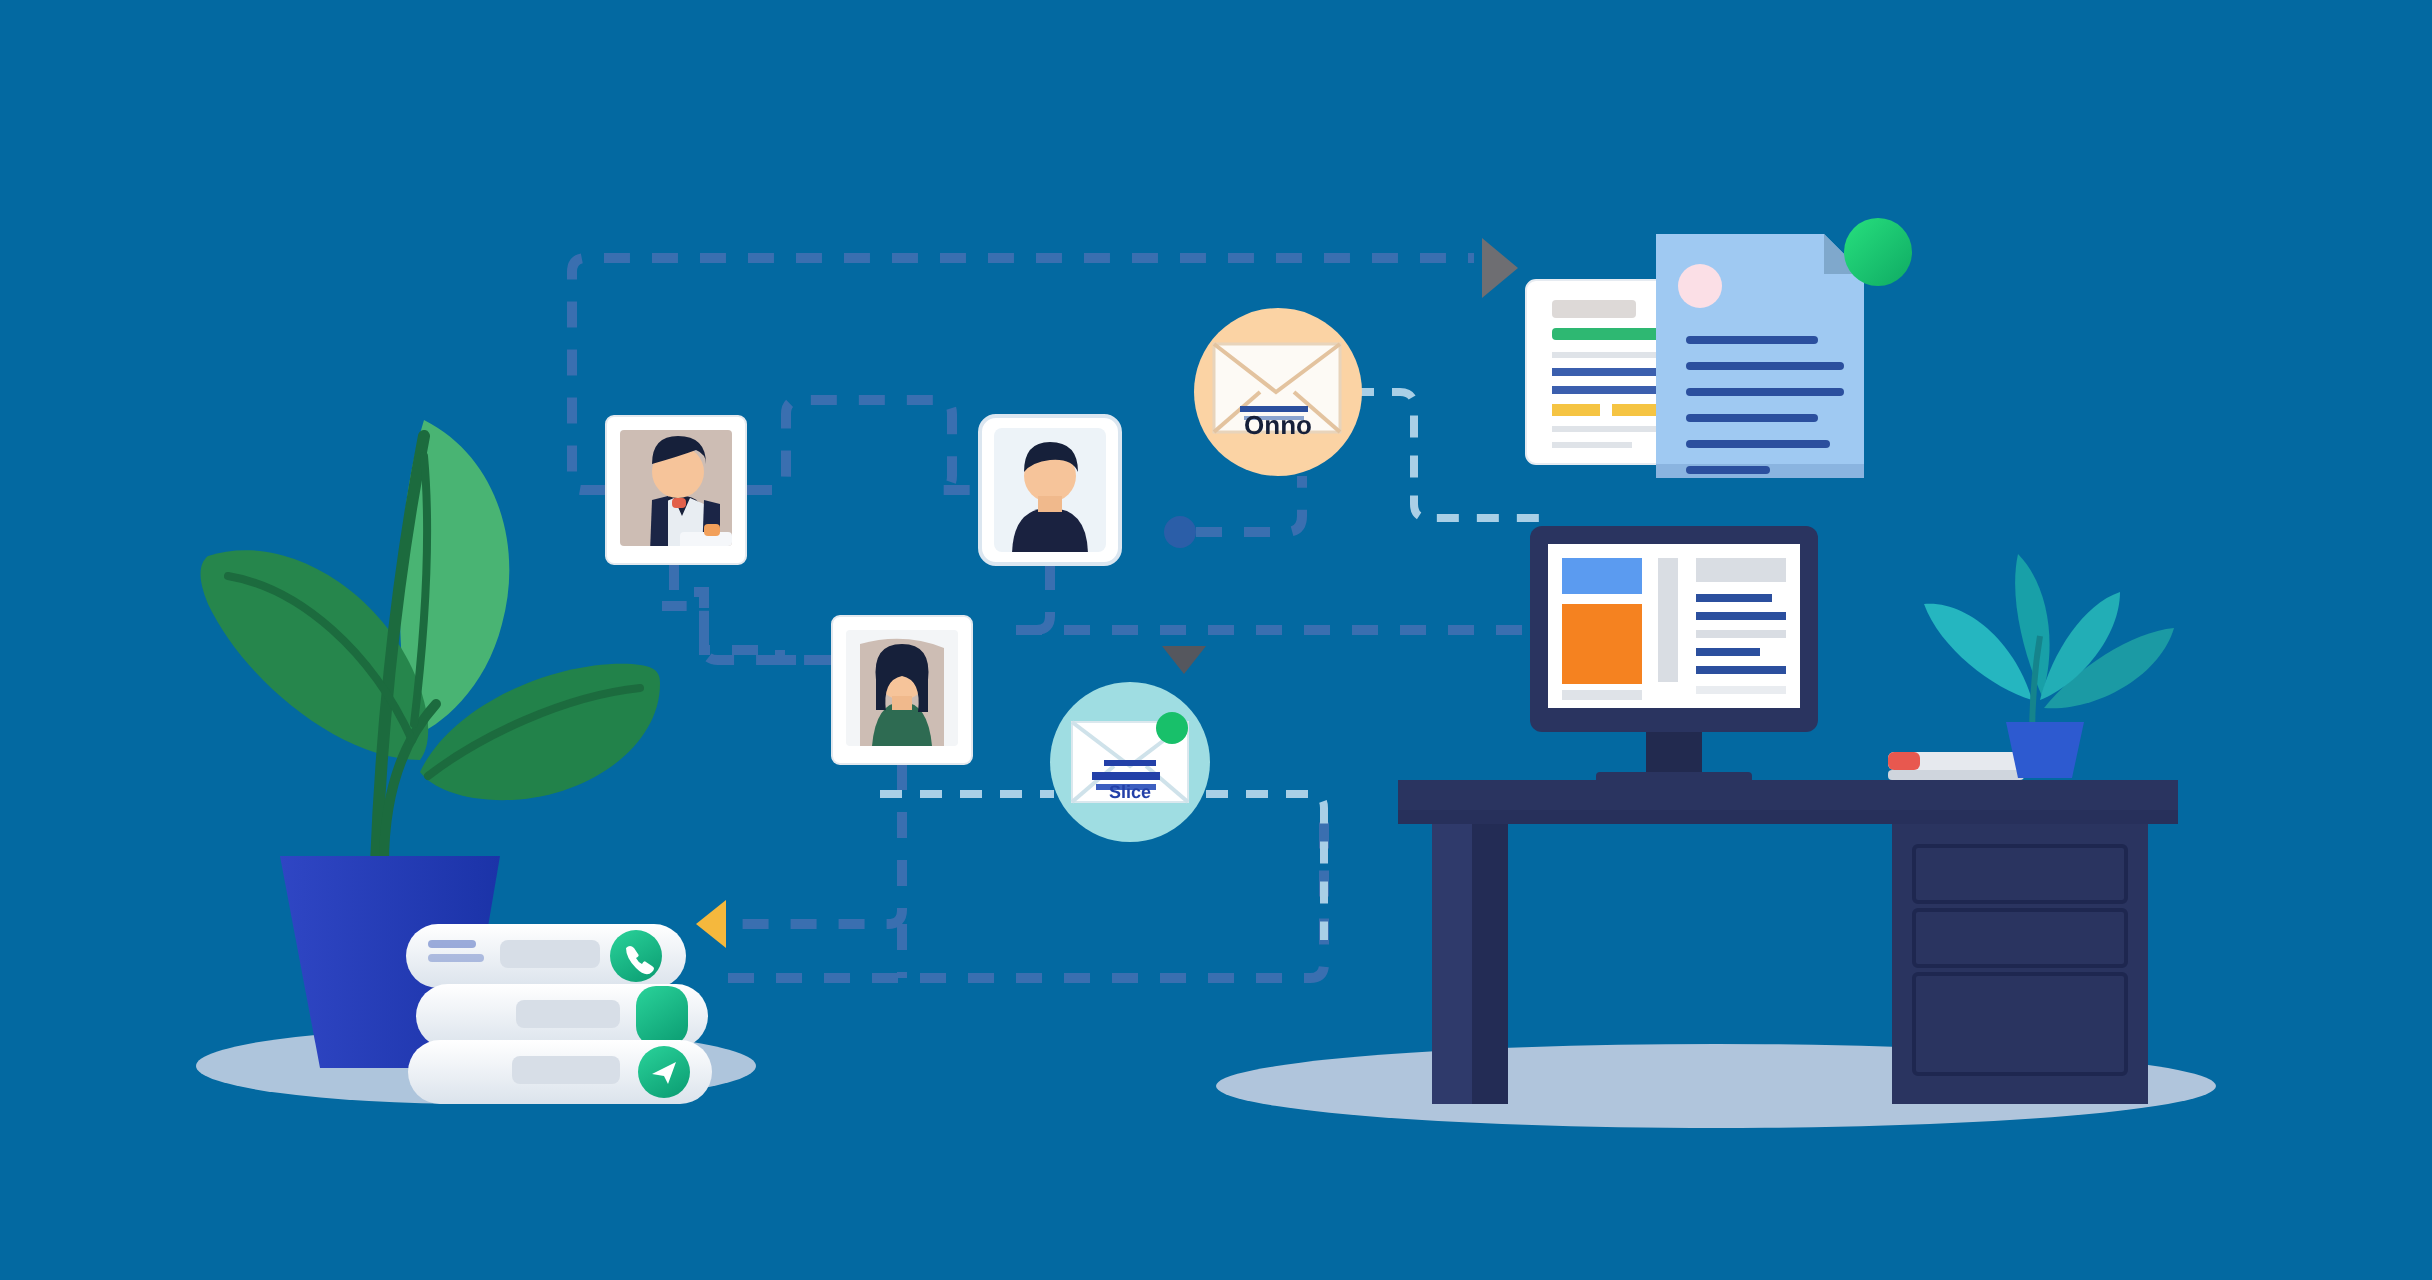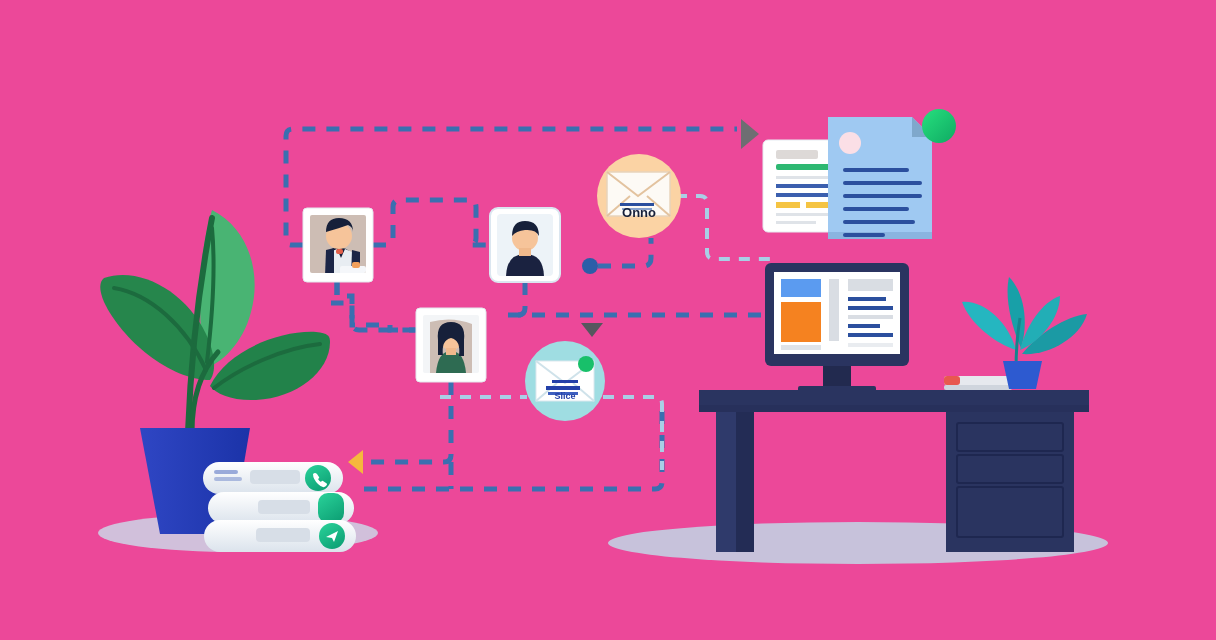--- a/index.html
+++ b/index.html
@@ -15,21 +15,21 @@
     background: #edf5f7;
   }
   #scene svg.layer {
     position: absolute; top: 0; left: 0;
     width: 1216px; height: 640px;
   }
 </style>
 </head>
 <body>
 
-<div id="scene" style="background: #ec4899;">
+<div id="scene" style="background: #0369a1;">
 
   <svg class="layer" viewBox="0 0 1216 640">
     <defs>
       <linearGradient id="gradGreenCircle" x1="0" y1="0" x2="1" y2="1">
         <stop offset="0%" stop-color="#27e07e"></stop>
         <stop offset="100%" stop-color="#0faa63"></stop>
       </linearGradient>
       <linearGradient id="gradBadge" x1="0" y1="0" x2="0.6" y2="1">
         <stop offset="0%" stop-color="#2ad39a"></stop>
         <stop offset="100%" stop-color="#0fa377"></stop>

